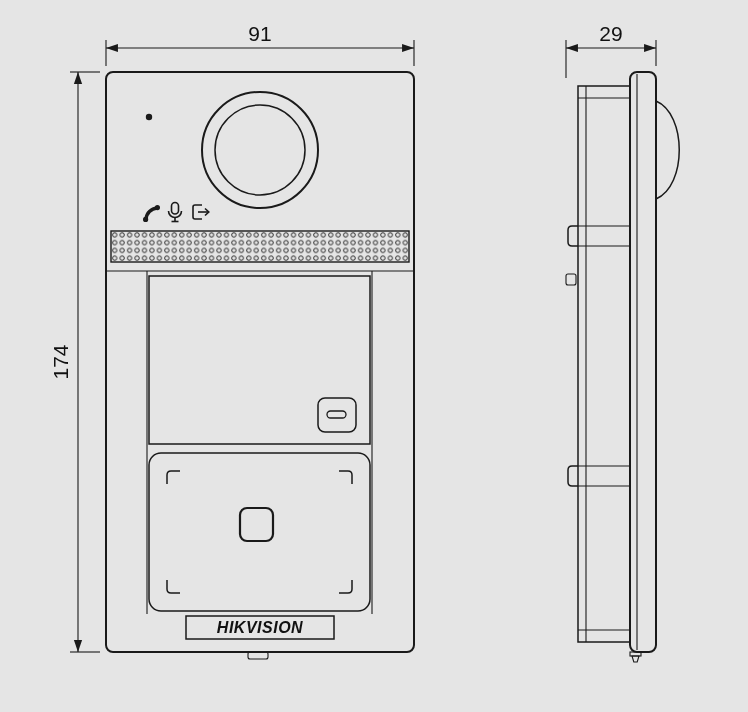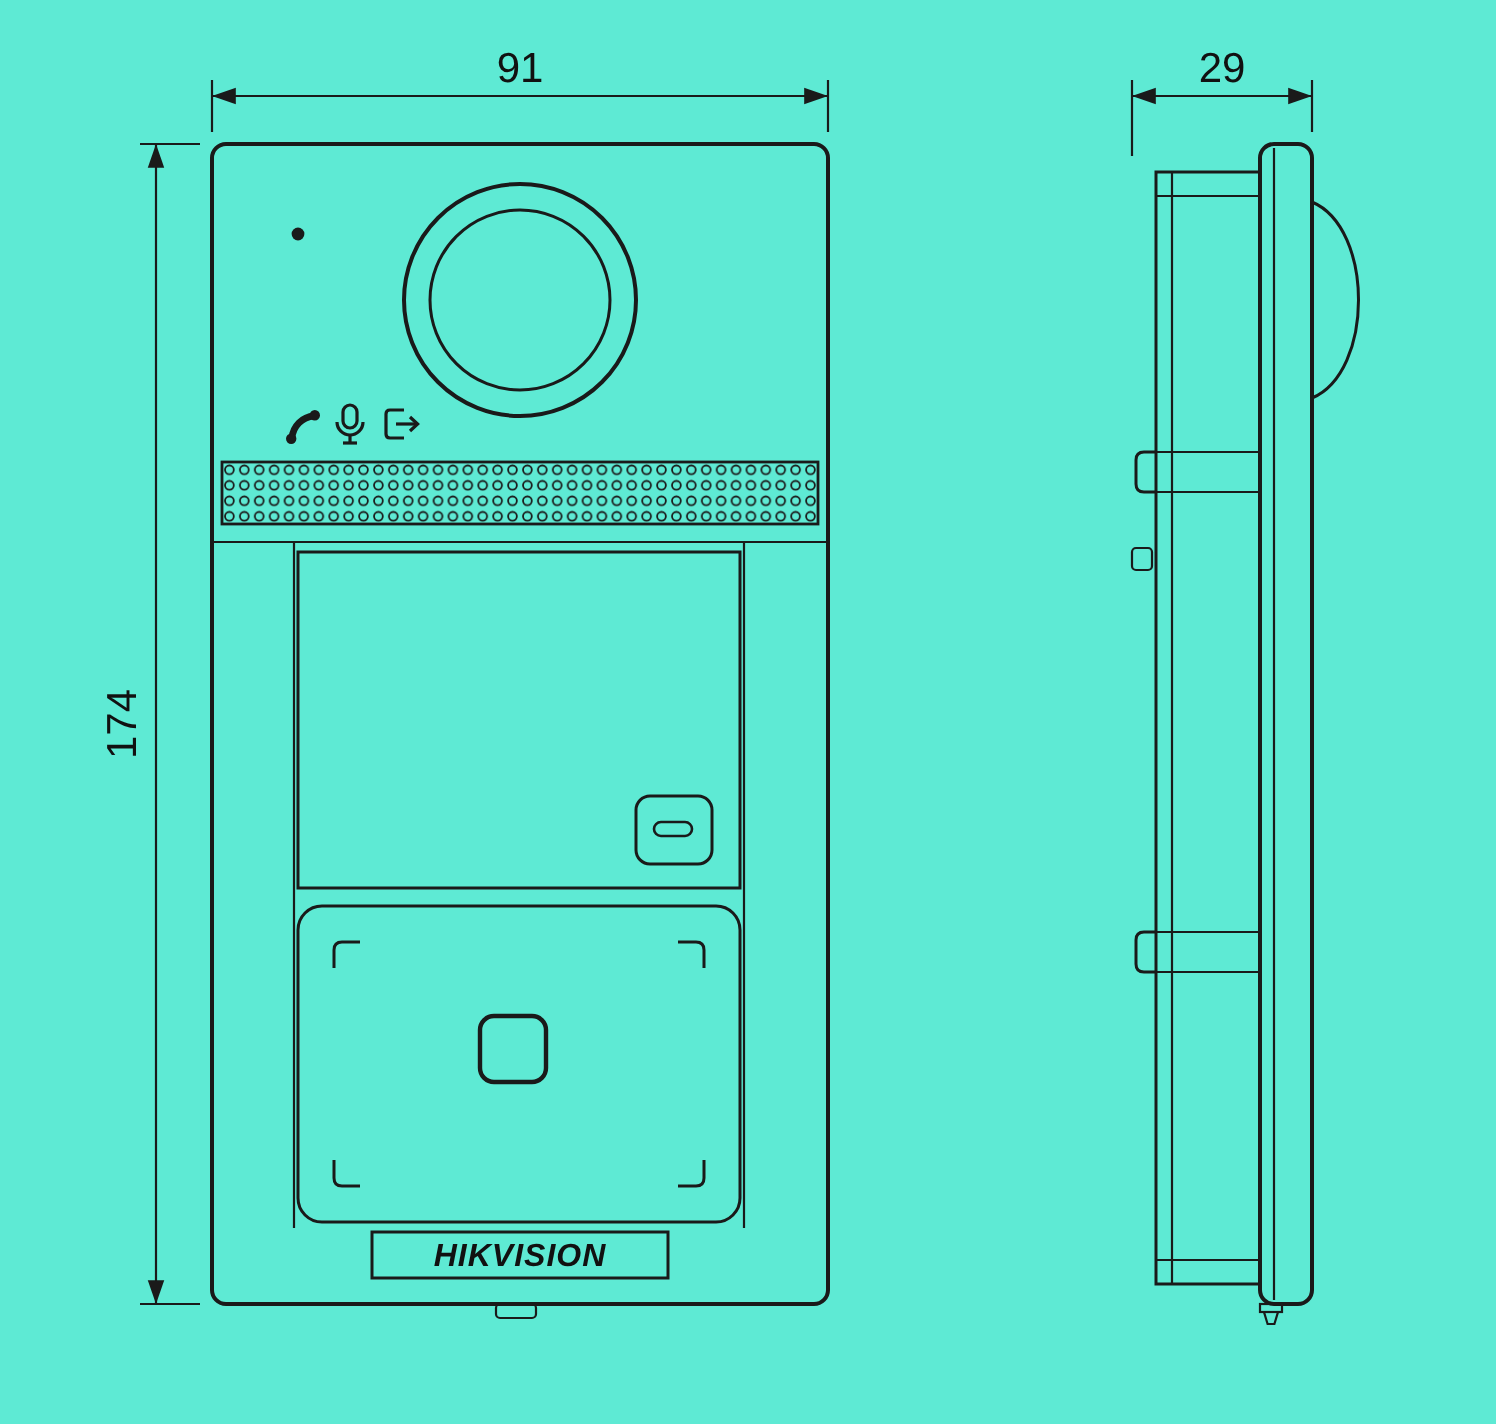--- a/index.html
+++ b/index.html
@@ -4,21 +4,21 @@
 <style>
   html, body {
     margin: 0;
     padding: 0;
     background: #ffffff;
   }
   .canvas {
     width: 748px;
     height: 712px;
     position: relative;
-    background: #5eead4;
+    background: #e5e5e5;
     overflow: hidden;
   }
   svg { display: block; }
   .ln   { stroke: #1a1a1a; fill: none; stroke-width: 2; }
   .ln-med { stroke: #1a1a1a; fill: none; stroke-width: 1.5; }
   .ln-thin { stroke: #1a1a1a; fill: none; stroke-width: 1.1; }
   .dimln { stroke: #1a1a1a; fill: none; stroke-width: 1.1; }
   .fillblk { fill: #1a1a1a; stroke: none; }
   .dim-text {
     font-family: "Liberation Sans", sans-serif;

